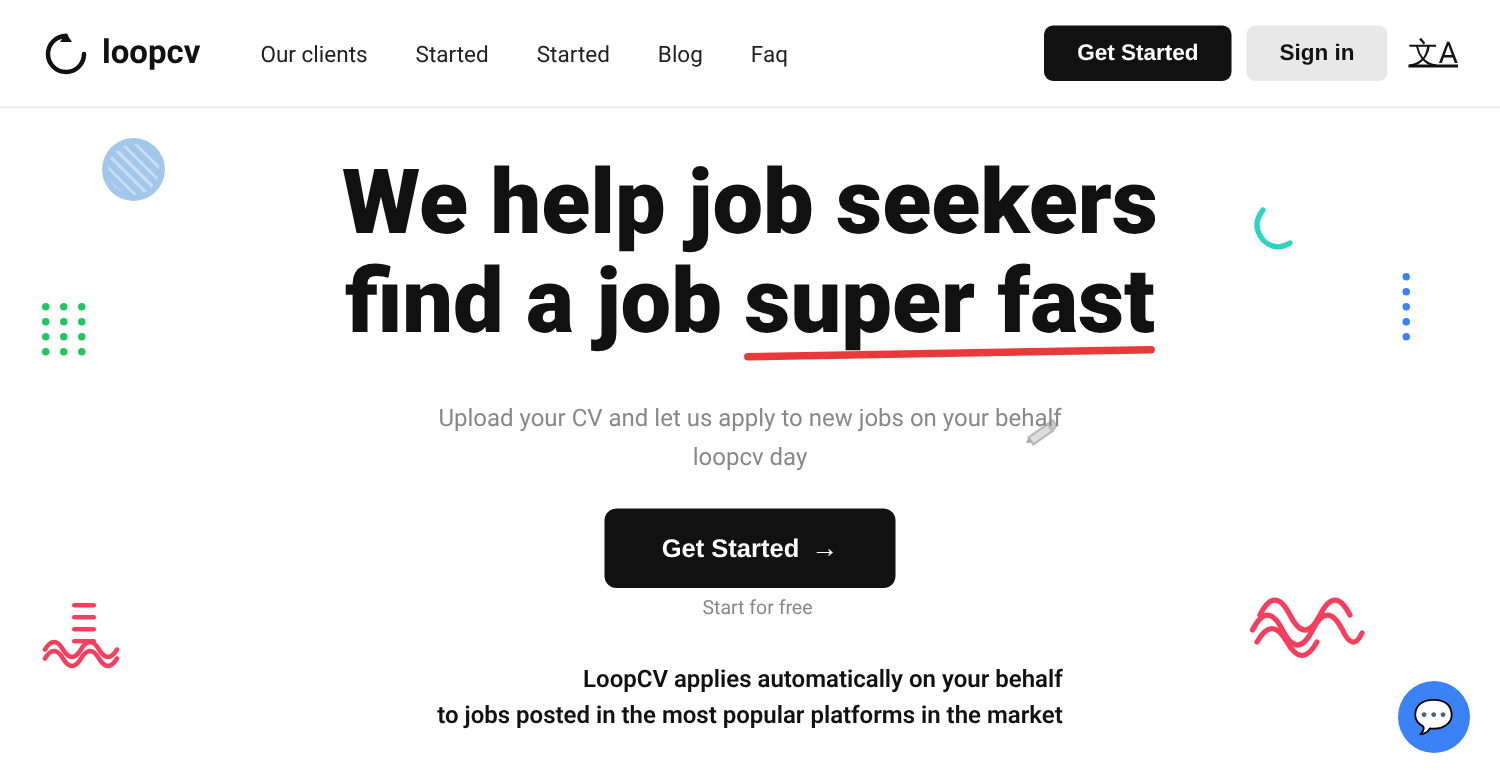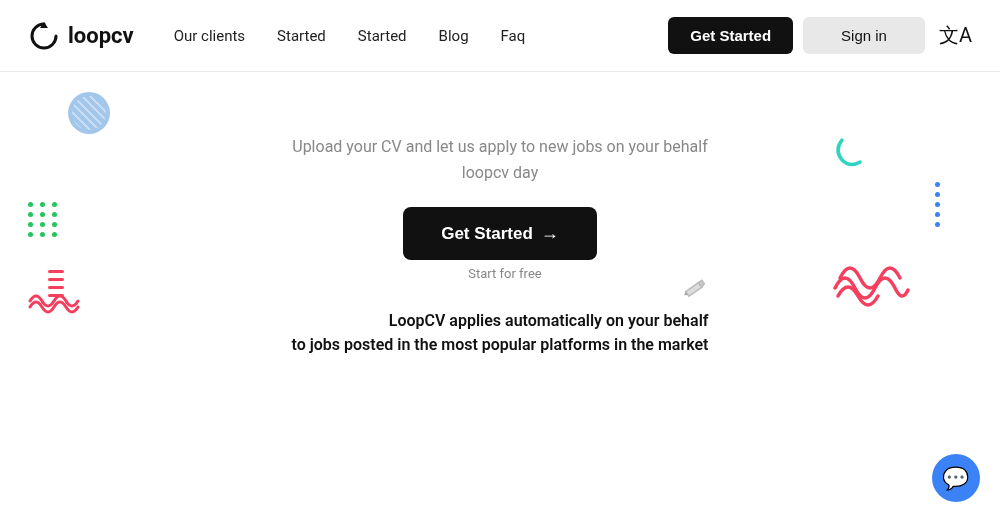--- a/index.html
+++ b/index.html
@@ -68,30 +68,31 @@
       padding: 10px 22px;
       font-size: 15px;
       font-weight: 600;
       cursor: pointer;
     }
     .btn-sign-in {
       background: #e8e8e8;
       color: #111;
       border: none;
       border-radius: 6px;
-      padding: 10px 38px;
+      padding: 10px 22px;
       font-size: 15px;
-      font-weight: 400;
+      font-weight: 700;
       cursor: pointer;
     }
     .lang-icon {
       font-size: 20px;
       color: #111;
       cursor: pointer;
       margin-left: 4px;
+      text-decoration: underline;
     }
 
     
     .hero {
       position: relative;
       display: flex;
       flex-direction: column;
       align-items: center;
       justify-content: center;
       padding: 30px 20px 0;
@@ -382,20 +383,24 @@
   </div>
 
   <div class="deco deco-pen">
     <svg width="22" height="22" viewBox="0 0 22 22" fill="none">
       <path d="M3 16 L14 5 L18 9 L7 20 Z" stroke="#bbb" stroke-width="1.5" fill="#ddd"></path>
       <path d="M14 5 L17 2 L20 5 L18 9 Z" stroke="#bbb" stroke-width="1.5" fill="#ccc"></path>
       <path d="M3 16 L2 20 L6 19 Z" fill="#aaa"></path>
     </svg>
   </div>
 
+  <h1 class="hero-title">
+    <span>We help job seekers</span><br>
+    <span>find a job </span><span class="underline-word">super fast</span>
+  </h1>
 
   <p class="hero-subtitle">
     <span>Upload your CV and let us apply to new jobs on your behalf</span><br>
     <span>loopcv day</span>
   </p>
 
   <div class="hero-cta">
     <button class="btn-cta-main">
       <span>Get Started</span>
       <span class="arrow">→</span>

